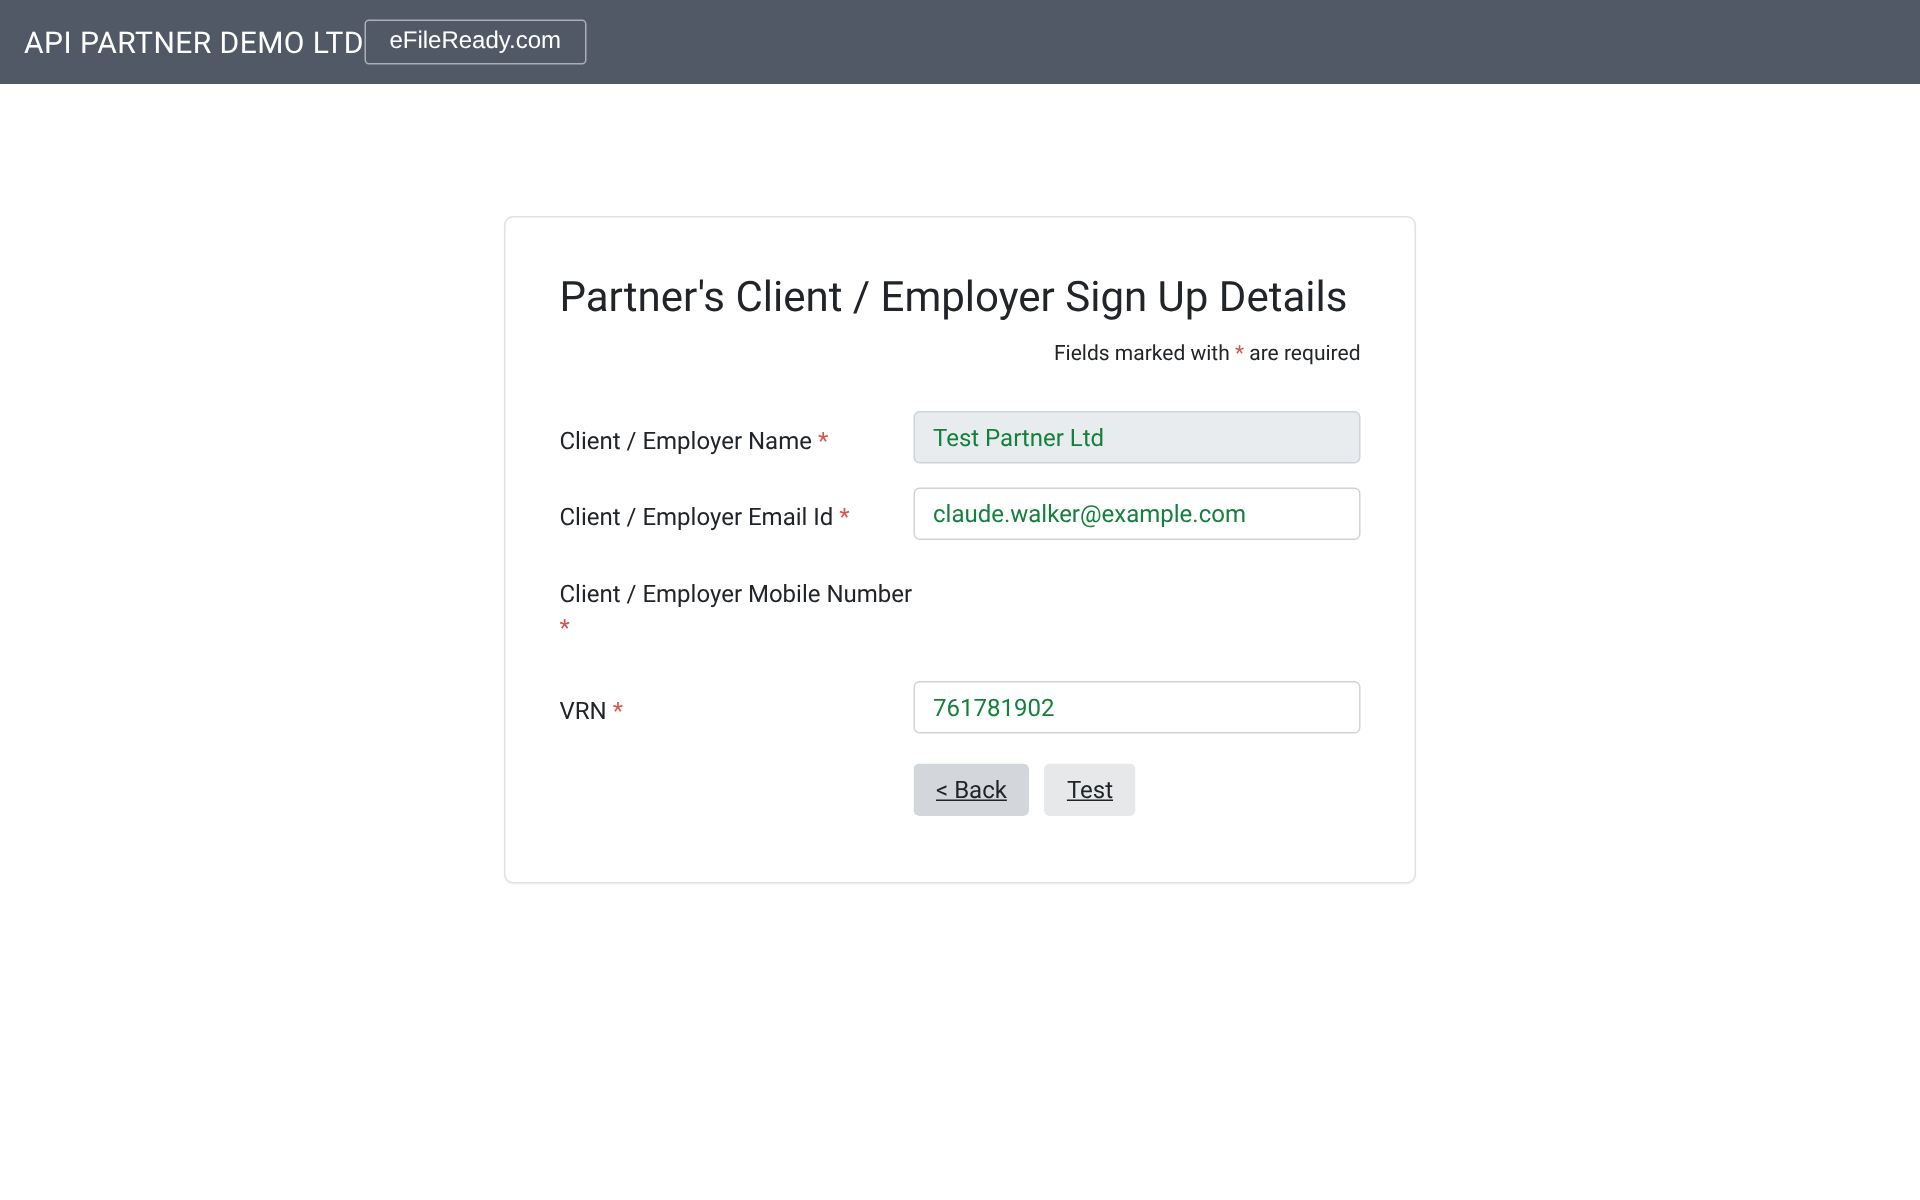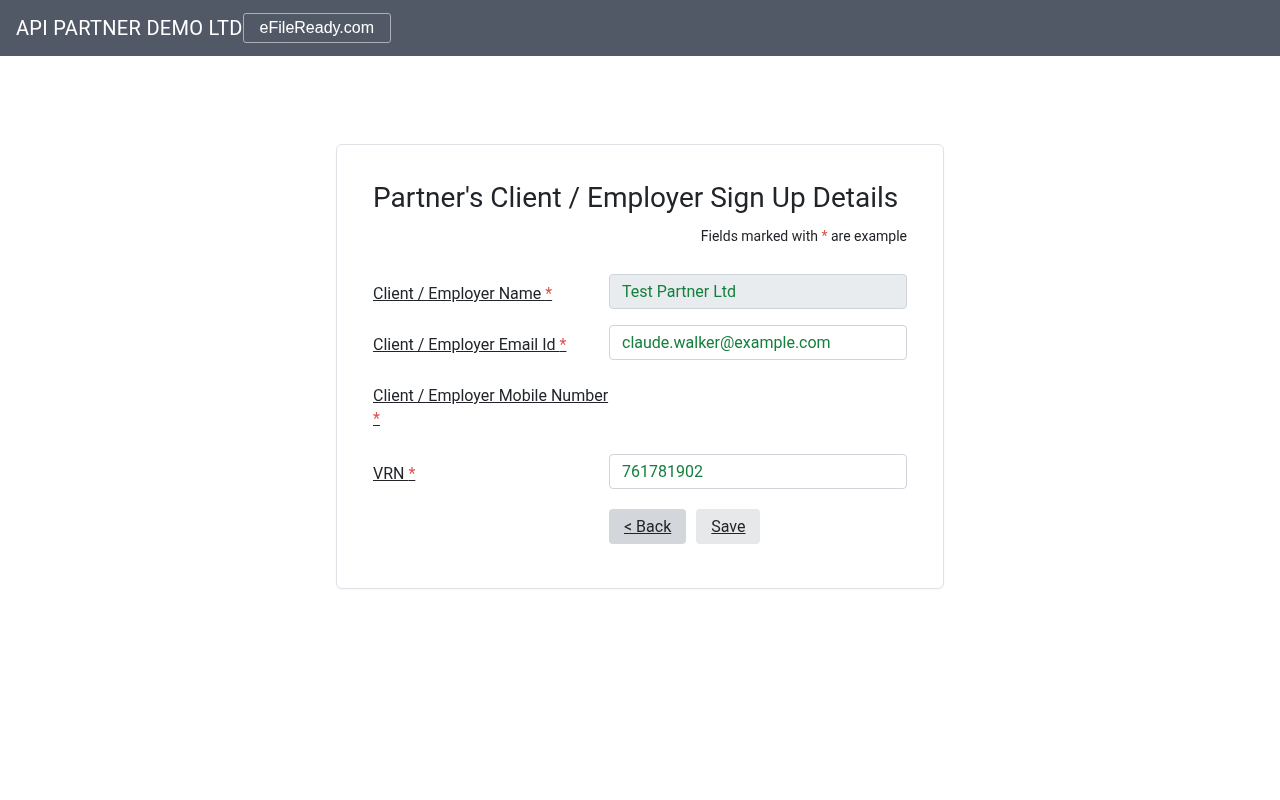--- a/index.html
+++ b/index.html
@@ -72,21 +72,20 @@
     }
     .form-row.spaced {
       margin-top: 24px;
     }
     .form-label {
       width: 236px;
       padding-top: 8px;
       font-size: 16px;
       color: #212529;
       line-height: 1.45;
-      text-decoration: underline;
     }
     .form-input {
       flex: 1;
       padding: 7px 12px;
       font-size: 16px;
       border: 1px solid #ced4da;
       border-radius: 4px;
       color: #15803d;
       font-family: inherit;
       background: #ffffff;
@@ -122,21 +121,21 @@
 
 <div class="header">
   <div class="header-title">API PARTNER DEMO LTD</div>
   <button class="header-link">eFileReady.com</button>
 </div>
 
 <div class="main">
   <div class="card">
     <h1 class="card-title">Partner's Client / Employer Sign Up Details</h1>
     <div class="required-note">
-      <span>Fields marked with </span><span class="req">*</span><span> are example</span>
+      <span>Fields marked with </span><span class="req">*</span><span> are required</span>
     </div>
 
     <div class="form-row">
       <label class="form-label">
         <span>Client / Employer Name </span><span class="req">*</span>
       </label>
       <input type="text" class="form-input" readonly="" value="Test Partner Ltd" style="">
     </div>
 
     <div class="form-row">
@@ -154,16 +153,16 @@
 
     <div class="form-row spaced">
       <label class="form-label">
         <span>VRN </span><span class="req">*</span>
       </label>
       <input type="text" class="form-input" value="761781902" style="">
     </div>
 
     <div class="button-row">
       <button class="btn btn-back">&lt; Back</button>
-      <button class="btn btn-save">Save</button>
+      <button class="btn btn-save">Test</button>
     </div>
   </div>
 </div>
 
 </body></html>

